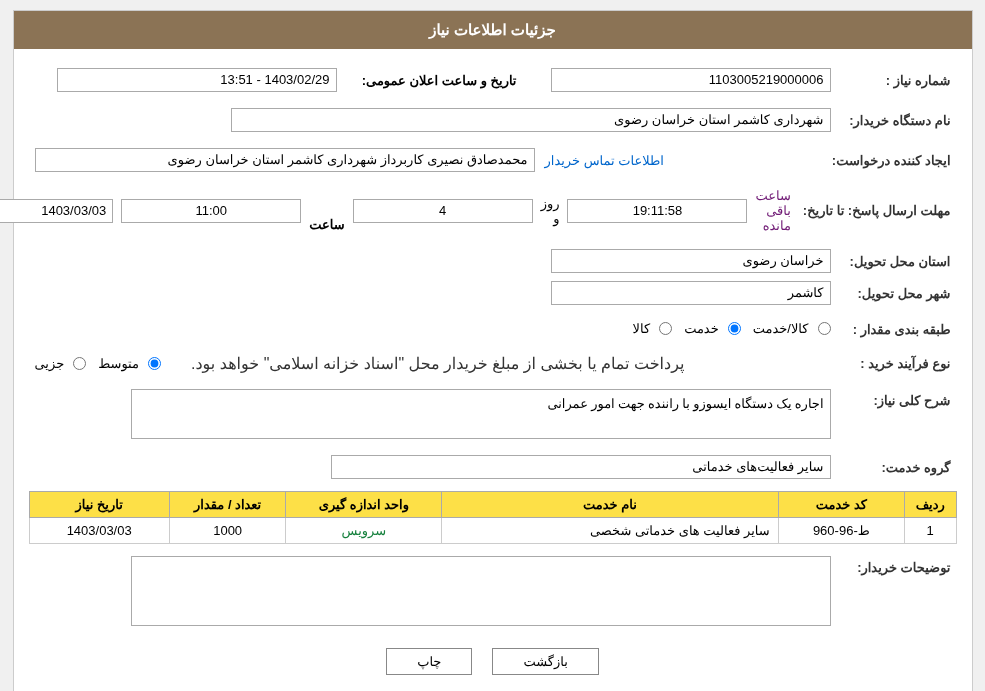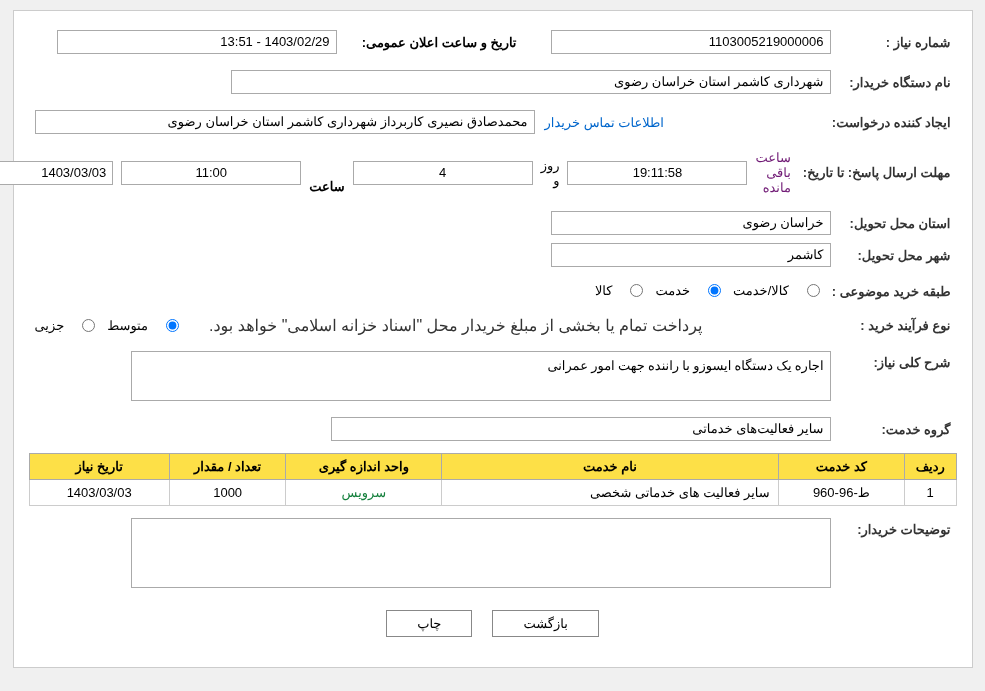--- a/index.html
+++ b/index.html
@@ -85,21 +85,21 @@
       text-align: right;
     }
     .radio-group {
       display: inline-flex;
       gap: 12px;
       align-items: center;
     }
     .radio-item {
       display: flex;
       align-items: center;
-      gap: 18px;
+      gap: 9px;
     }
     .desc-box {
       width: 100%;
       height: 60px;
       border: 1px solid #aaa;
       background: #fff;
       resize: none;
       padding: 4px;
       font-family: Tahoma, Arial, sans-serif;
       font-size: 13px;
@@ -165,20 +165,23 @@
     .purchase-note {
       font-size: 16px;
       color: #333;
     }
   </style>
 </head>
 <body>
 
 <div class="main-container">
 
+  <div class="page-header">
+    <span>جزئیات اطلاعات نیاز</span>
+  </div>
 
   <div class="content-area">
 
     <table class="info-table">
       <tbody>
           <tr>
         <td class="label-cell">شماره نیاز :</td>
         <td class="value-cell">
           <div class="input-box input-box-medium">
             <span>1103005219000006</span>
@@ -267,21 +270,21 @@
             <span>کاشمر</span>
           </div>
         </td>
       </tr>
     </tbody>
       </table>
 
     <table class="info-table">
       <tbody>
           <tr>
-        <td class="label-cell">طبقه خرید موضوعی :</td>
+        <td class="label-cell">طبقه بندی مقدار :</td>
         <td class="value-cell">
           <div class="radio-group">
             <div class="radio-item">
               <input type="radio" name="subject" style="">
               <label>کالا/خدمت</label>
             </div>
             <div class="radio-item">
               <input type="radio" name="subject" checked="" style="">
               <label>خدمت</label>
             </div>

